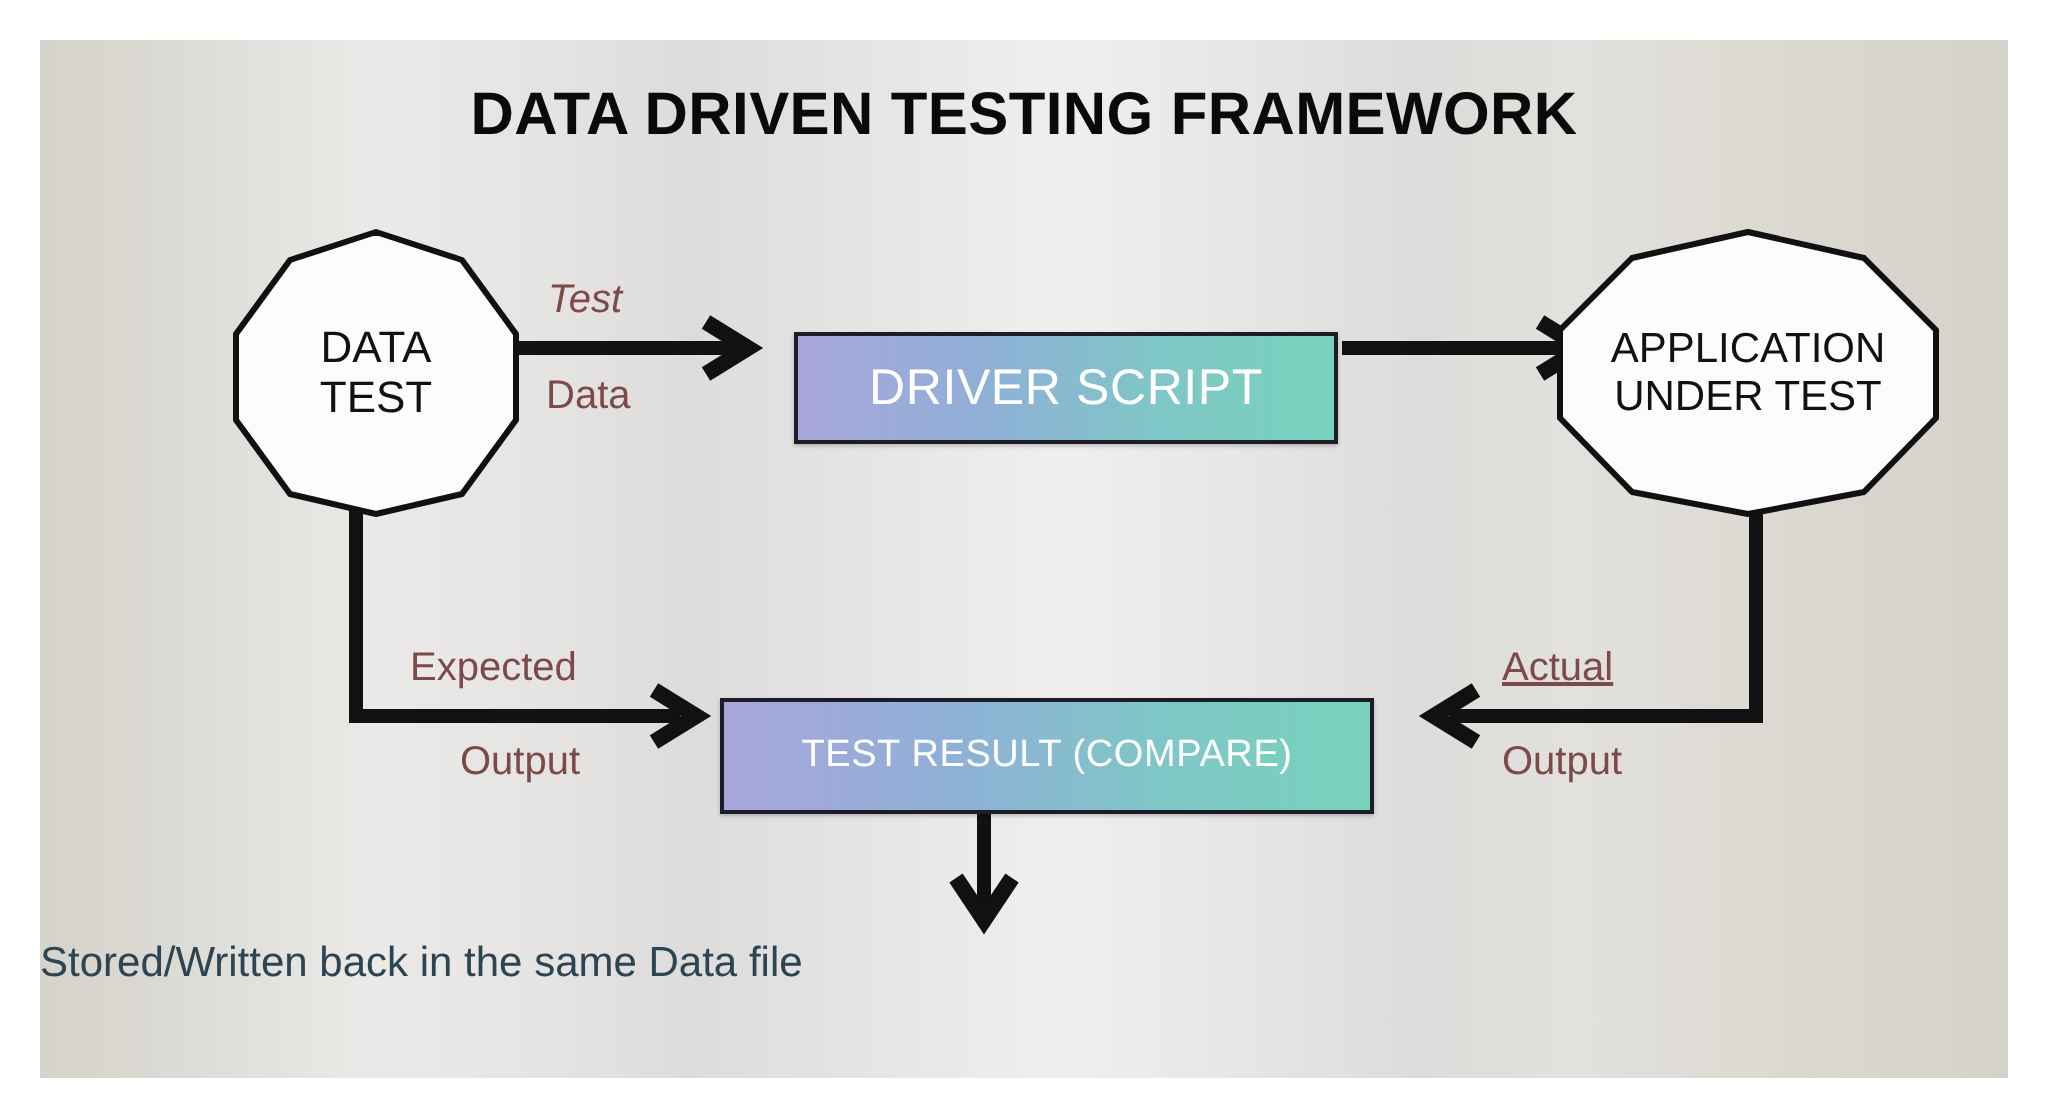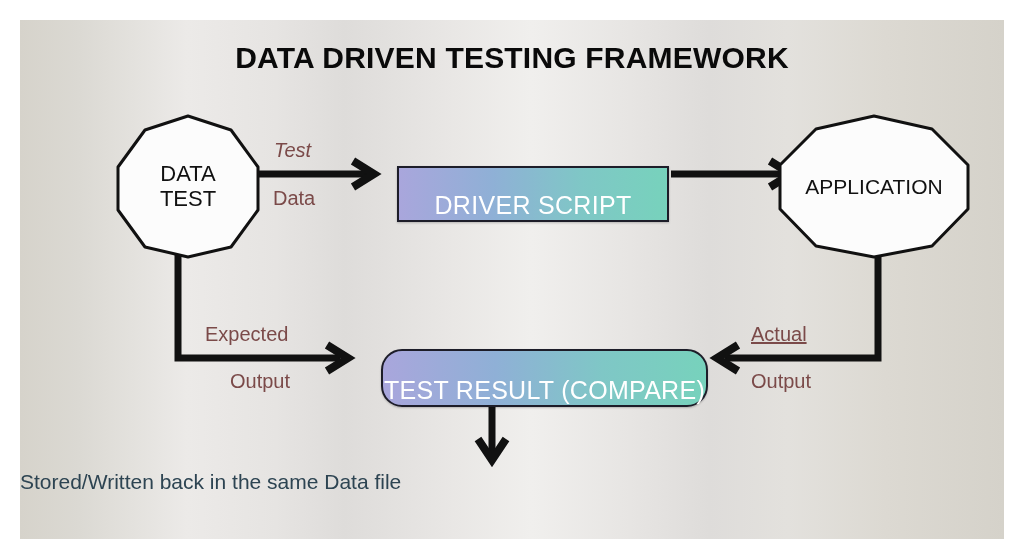--- a/index.html
+++ b/index.html
@@ -99,41 +99,40 @@
   }
   #node-aut .poly-label { font-size: 21px; }
 
   
   .proc-box {
     position: absolute;
     box-sizing: border-box;
     border: 2px solid #1d1d29;
     background: linear-gradient(to right, #a9a6dc 0%, #8fb0d6 35%, #7fc7c6 68%, #77d2bc 100%);
     display: flex;
-    align-items: flex-end;
+    align-items: center;
     justify-content: center;
     color: #ffffff;
     font-size: 25px;
     letter-spacing: .3px;
     white-space: nowrap;
     box-shadow: 0 1px 2px rgba(0,0,0,.22);
   }
   #box-driver-script {
     left: 377px;
     top: 146px;
     width: 272px;
     height: 56px;
   }
   #box-test-result {
-    left: 361px;
+    left: 340px;
     top: 329px;
     width: 327px;
     height: 58px;
-    font-size: 25px;
-    border-radius: 21px;
+    font-size: 19px;
   }
 
   
   #connectors {
     position: absolute;
     left: 0;
     top: 0;
     width: 984px;
     height: 519px;
     pointer-events: none;
@@ -214,20 +213,21 @@
     <div class="proc-box" id="box-driver-script">
       <span>DRIVER SCRIPT</span>
     </div>
 
     <div class="poly-node" id="node-aut">
       <svg width="204" height="147" viewBox="0 0 204 147">
         <polygon points="102,3 160,16 196,52 196,96 160,133 102,144 44,133 8,96 8,52 44,16" fill="#fcfcfc" stroke="#111111" stroke-width="3" stroke-linejoin="round"></polygon>
       </svg>
       <div class="poly-label">
         <span>APPLICATION</span>
+        <span>UNDER TEST</span>
       </div>
     </div>
 
     <div class="proc-box" id="box-test-result">
       <span>TEST RESULT (COMPARE)</span>
     </div>
 
     <div class="edge-label" id="label-test">Test</div>
     <div class="edge-label" id="label-data">Data</div>
 

